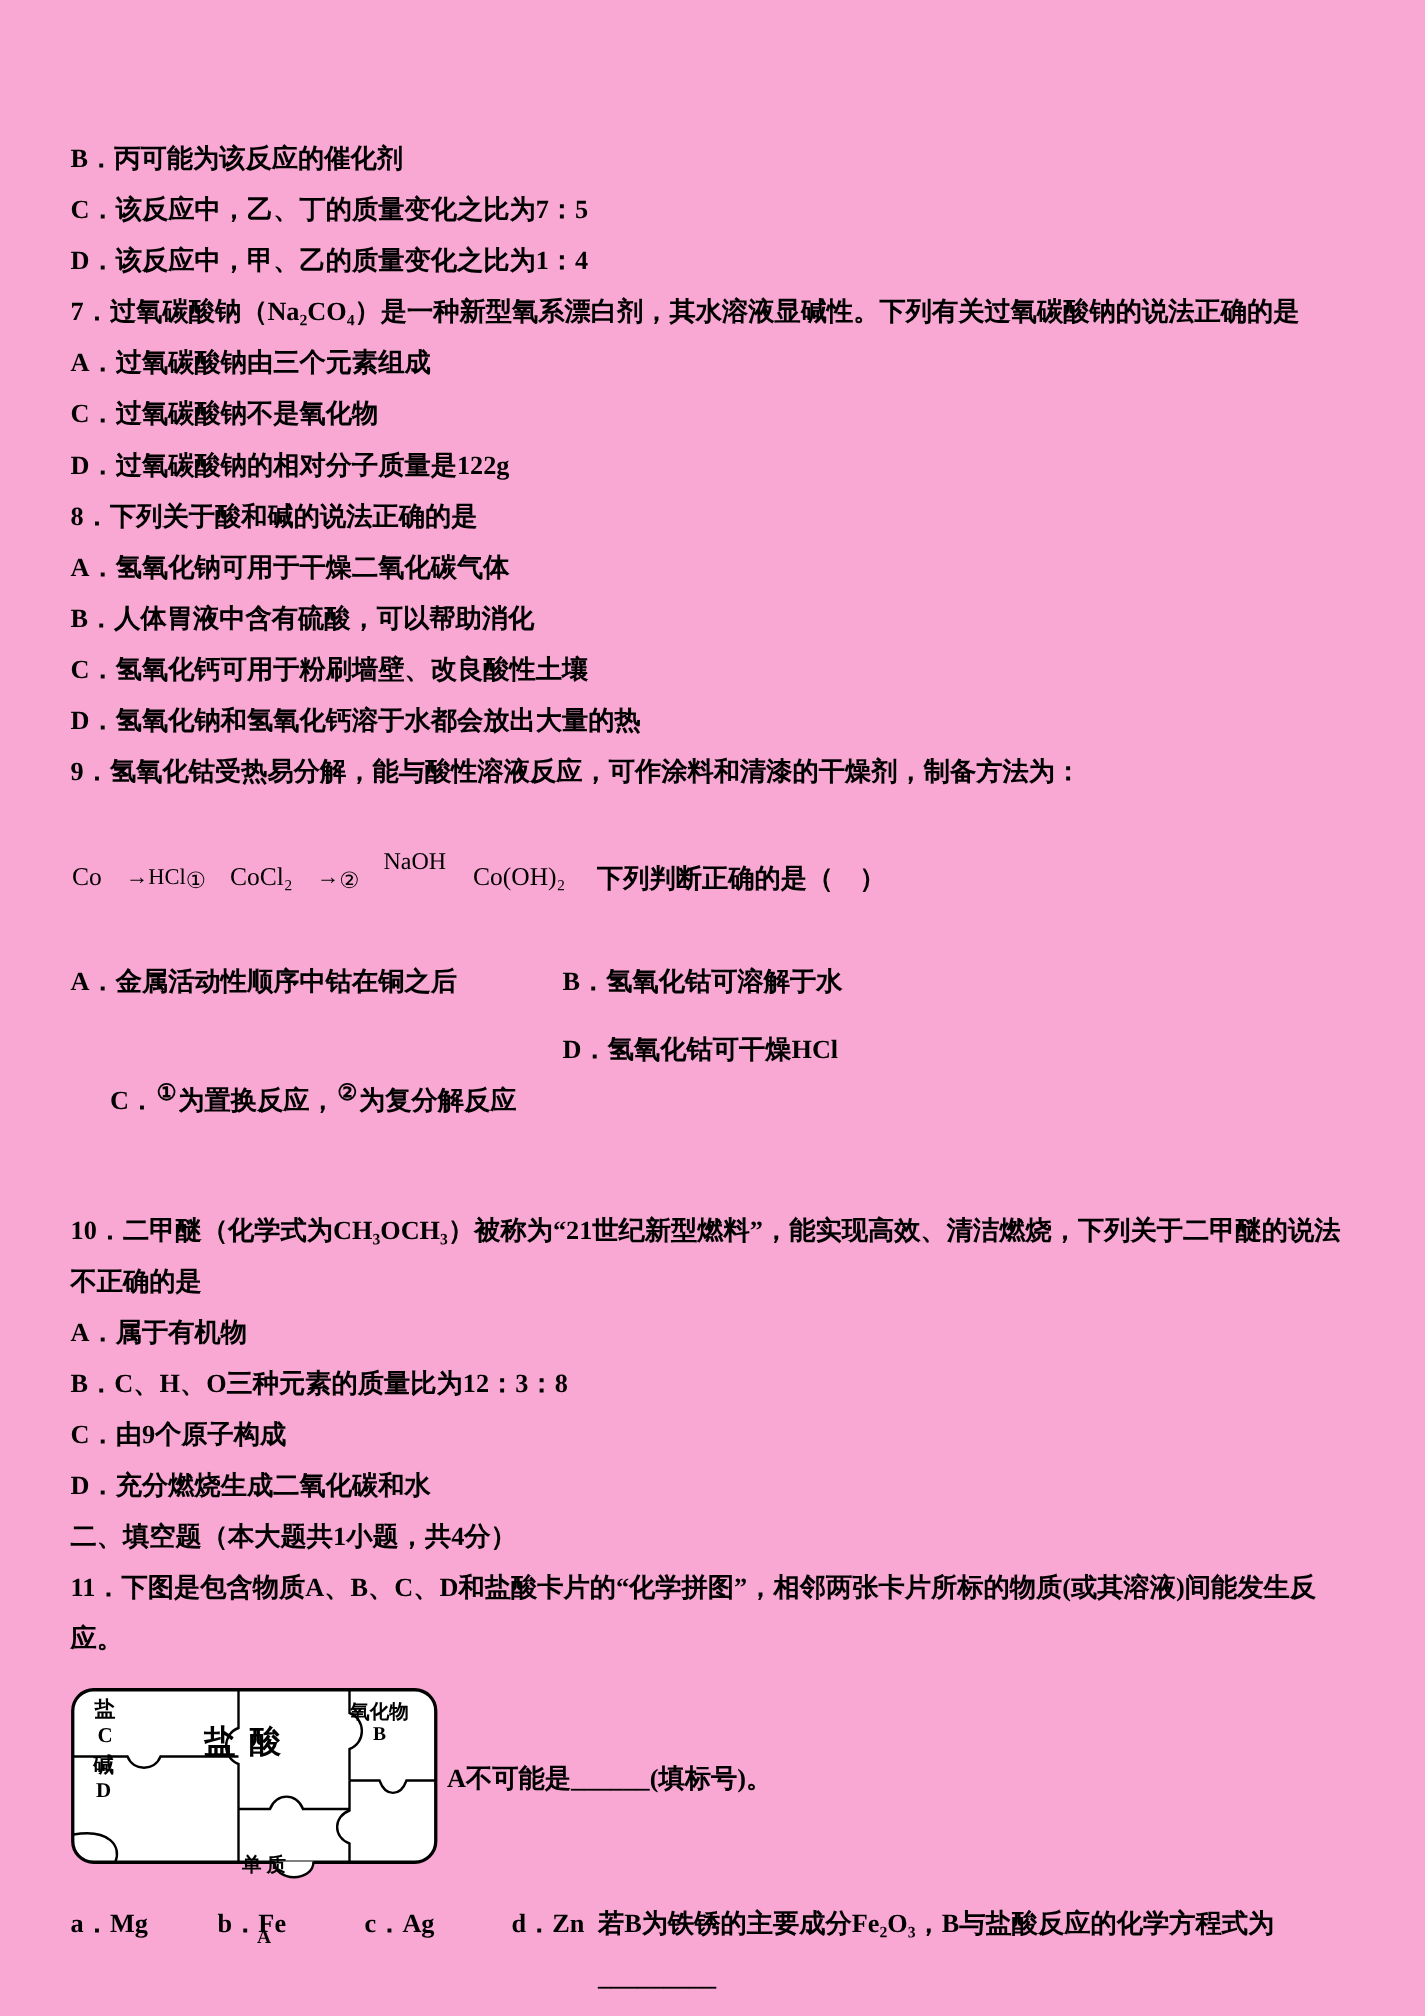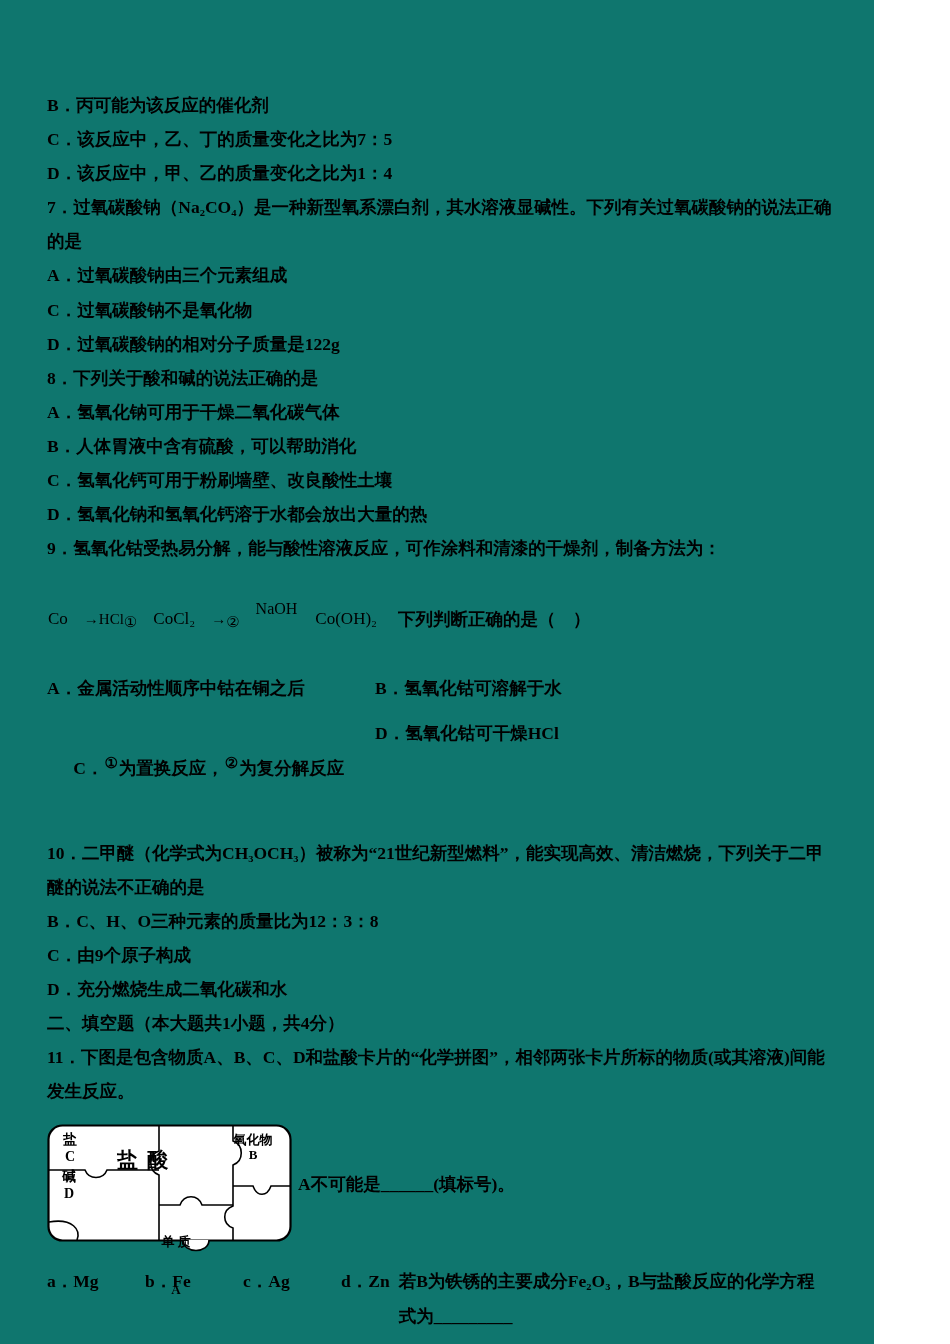--- a/index.html
+++ b/index.html
@@ -1,18 +1,18 @@
 <!DOCTYPE html>
 <html><head>
 <meta charset="utf-8">
 <style>
   * { margin:0; padding:0; box-sizing:border-box; }
   html,body { width:950px; height:1344px; background:#ffffff; color:#000; }
   body { font-family:"Liberation Serif","DejaVu Serif",serif; font-size:17.5px; overflow:hidden; }
-  .page { width:874px; height:1344px; padding:88px 42px 0 47px; background:#0f766e; }
+  .page { width:950px; height:1344px; padding:88px 42px 0 47px; background:#f9a8d4; }
   .line { line-height:34.1px; font-weight:700; white-space:pre-wrap; }
   .stem { line-height:34.1px; font-weight:700; }
   
   .scheme { display:flex; align-items:center; height:64px; margin-top:22px; font-weight:400; font-size:17px;gap:12px; }
   .scheme .chem { font-weight:400; padding:0 1px; }
   .stack { display:inline-flex; align-items:center; margin:0 3px; }
   .stack .top { font-size:15px; line-height:17px; }
   .stack .bot { font-size:15px; line-height:17px; margin-top:6px; }
   .raised { position:relative; top:-10px; font-size:16px; margin:0 5px 0 1px; }
   .scheme .tail { font-weight:700; margin-left:8px; font-size:17.5px; }
@@ -23,21 +23,21 @@
   .mt20 { margin-top:20px; }
   .mt11 { margin-top:11px; }
   .mt16 { margin-top:16px; }
   
   .figure-row { display:flex; align-items:flex-start; margin-top:16px; }
   .puzzle-wrap { position:relative; width:245px; height:132px; flex:0 0 245px; }
   .puzzle-wrap svg { position:absolute; left:0; top:0; }
   .plbl { position:absolute; font-weight:700; text-align:center; }
   .lbl-salt { left:12px; top:7px; width:22px; font-size:14px; line-height:17px; }
   .lbl-base { left:11px; top:44px; width:22px; font-size:14px; line-height:17px; }
-  .lbl-acid { left:70px; top:24px; font-size:21px; line-height:24px; letter-spacing:2px; white-space:pre; }
+  .lbl-acid { left:89px; top:24px; font-size:21px; line-height:24px; letter-spacing:2px; white-space:pre; }
   .lbl-oxide { left:180px; top:8px; width:52px; font-size:13px; line-height:15px; }
   .lbl-elem { left:102px; top:78px; width:54px; font-size:13px; line-height:16px; white-space:pre; }
   .fig-caption { margin-left:6px; margin-top:48px; font-weight:700; line-height:24px; }
   
   .options-row { margin-top:8px; display:flex; align-items:baseline; }
   .opt { display:inline-block; width:98px; flex:0 0 98px; }
   .opt-d { flex:0 0 auto; }
   .opt-tail { margin-left:9px; }
 </style>
 </head>
@@ -83,20 +83,21 @@
     <span>B．氢氧化钴可溶解于水</span>
   </div>
   <div class="line two-col mt11">
     <span class="col-l">
       <span>C．</span><span class="circ">①</span><span>为置换反应，</span><span class="circ">②</span><span>为复分解反应</span>
     </span>
     <span>D．氢氧化钴可干燥HCl</span>
   </div>
 
   <p class="stem mt16">10．二甲醚（化学式为CH₃OCH₃）被称为“21世纪新型燃料”，能实现高效、清洁燃烧，下列关于二甲醚的说法不正确的是</p>
+  <p class="line">A．属于有机物</p>
   <p class="line">B．C、H、O三种元素的质量比为12：3：8</p>
   <p class="line">C．由9个原子构成</p>
   <p class="line">D．充分燃烧生成二氧化碳和水</p>
 
   <p class="line">二、填空题（本大题共1小题，共4分）</p>
   <p class="stem">11．下图是包含物质A、B、C、D和盐酸卡片的“化学拼图”，相邻两张卡片所标的物质(或其溶液)间能发生反应。</p>
 
   <div class="figure-row">
     <div class="puzzle-wrap">
       <svg width="245" height="132" viewBox="0 0 245 132">

